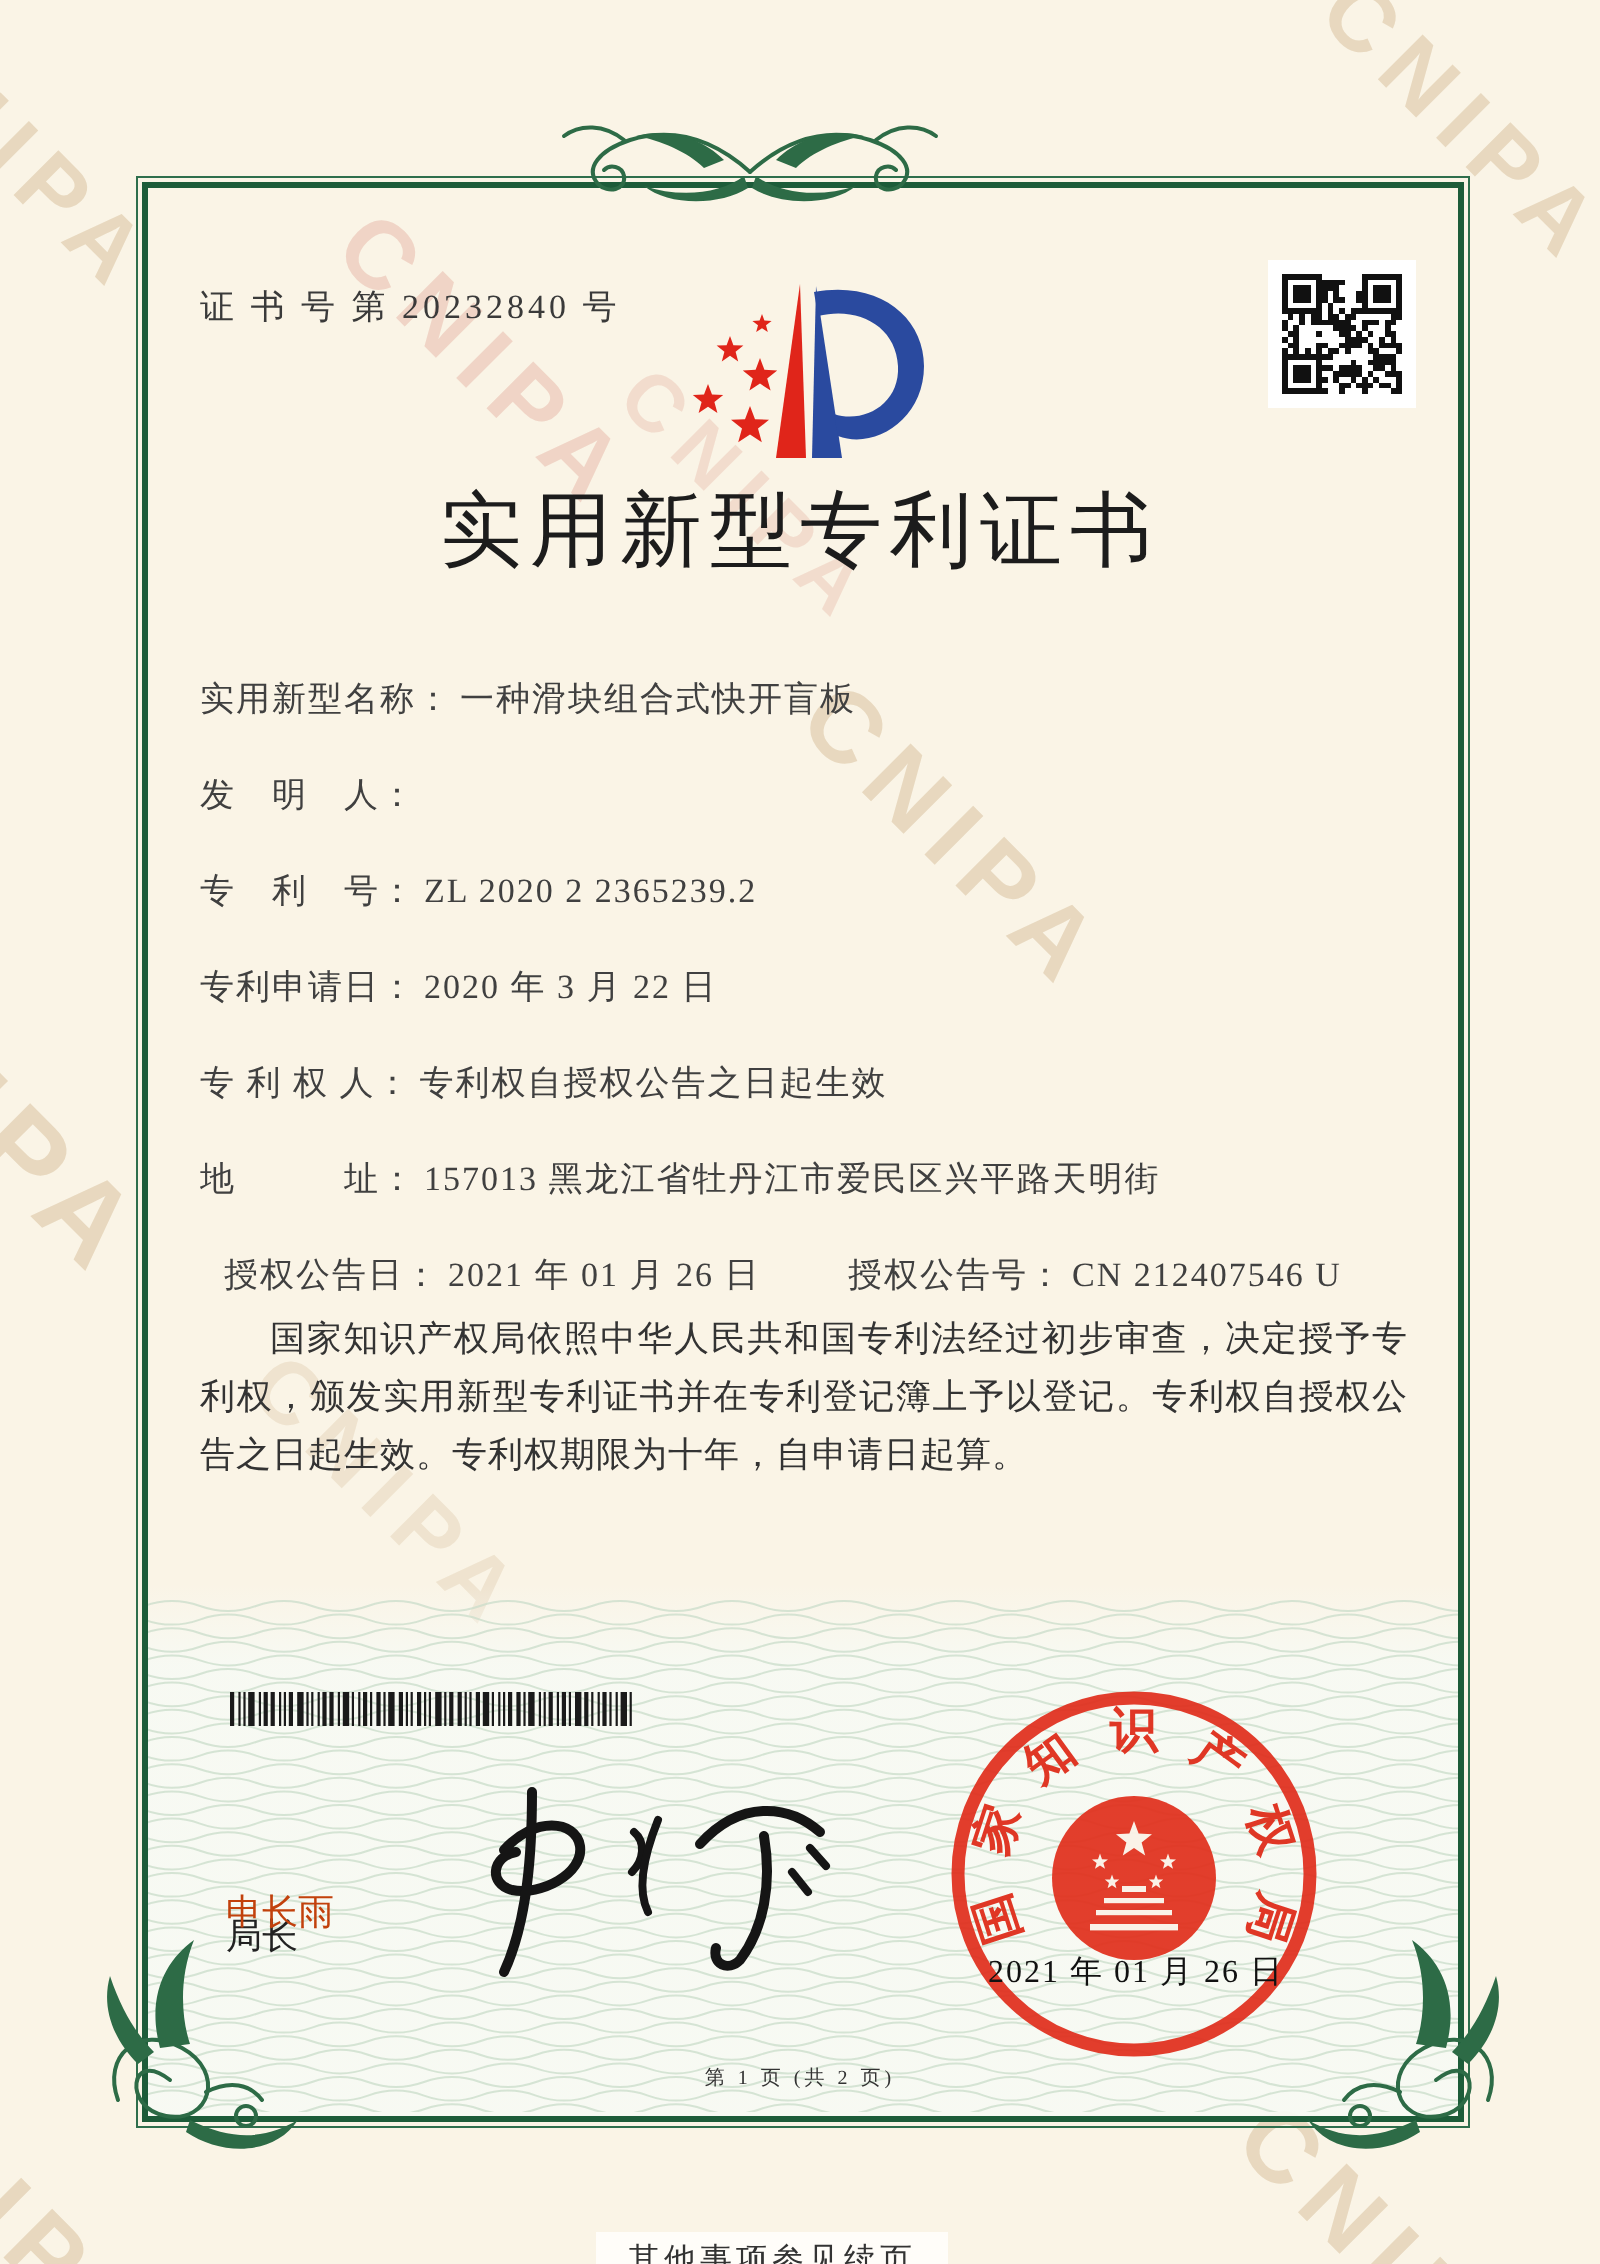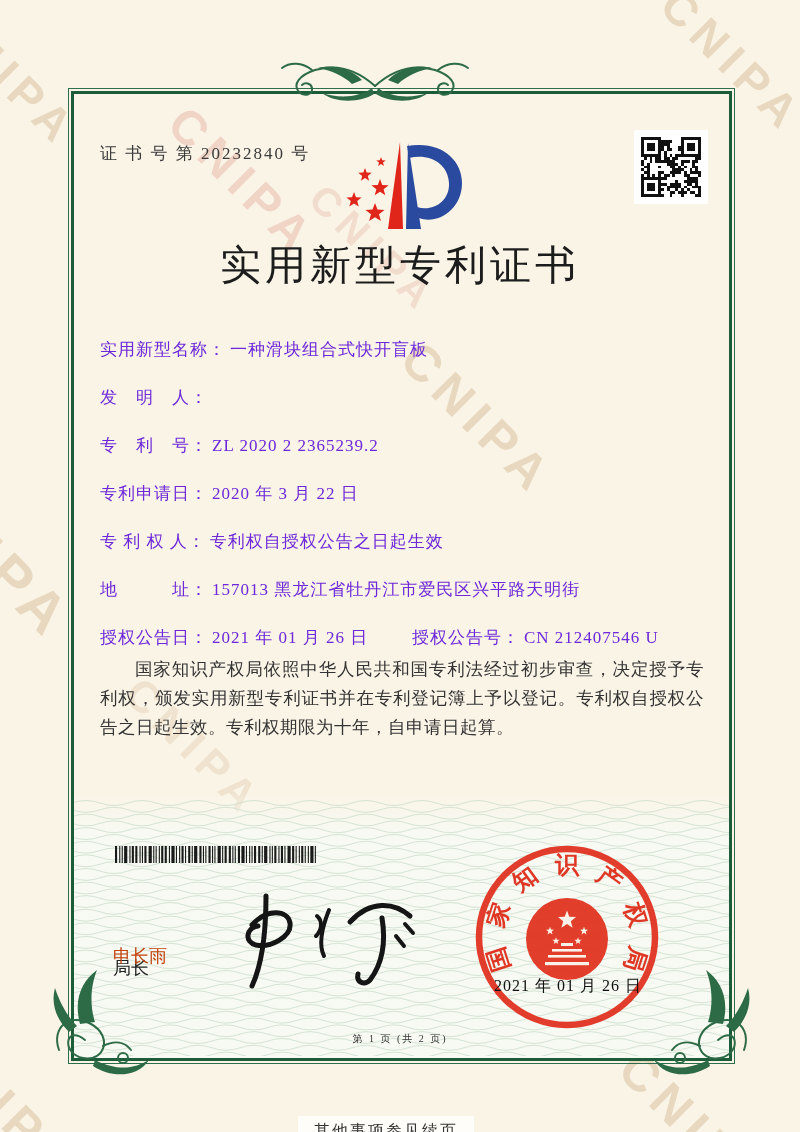--- a/index.html
+++ b/index.html
@@ -16,25 +16,25 @@
   
   .guil-bg{left:72px;top:792px;width:659px;height:266px;z-index:1;
      background:linear-gradient(180deg,rgba(247,250,244,0),rgba(247,250,244,.9) 40px,rgba(247,250,244,.92));}
   #guilloche{left:72px;top:798px;z-index:1;}
   
   .cert-no{left:100px;top:142px;font-size:17px;color:#3a3a3a;letter-spacing:2px;z-index:3;}
   #logo{left:328px;top:132px;z-index:3;}
   .qr-box{left:634px;top:130px;width:74px;height:74px;background:#fff;z-index:3;}
   .title{left:0;right:0;top:238px;text-align:center;font-size:41px;font-weight:normal;
          letter-spacing:4px;color:#1c1c1c;z-index:3;}
-  .fields{left:100px;top:340px;width:620px;font-size:17px;color:#6d28d9;z-index:3;}
+  .fields{left:100px;top:340px;width:620px;font-size:17px;color:#404040;z-index:3;}
   .frow{display:flex;margin-bottom:29px;line-height:19px;letter-spacing:1px;white-space:nowrap;}
   .flabel{flex:none;}
   .fvalue{margin-left:4px;}
-  .pair1{flex:none;display:flex;width:312px;}
+  .pair1{flex:none;display:flex;width:312px;margin-left:12px;}
   .paras{left:100px;top:655px;width:604px;font-size:17.5px;color:#333;line-height:29px;
          letter-spacing:.5px;z-index:3;text-align:justify;}
   .paras p{margin:0;text-indent:2em;}
   #barcode{left:115px;top:846px;z-index:3;}
   .sig-title{left:113px;top:908px;font-size:18px;color:#222;z-index:3;
        font-family:"Liberation Sans","DejaVu Sans",sans-serif;margin-top:48px;}
   .sig-name{left:113px;top:944px;font-size:18px;color:#c2410c;z-index:3;
        font-family:"Liberation Sans","DejaVu Sans",sans-serif;}
   #signature{left:222px;top:890px;z-index:3;}
   #seal{left:471px;top:840px;z-index:5;}

